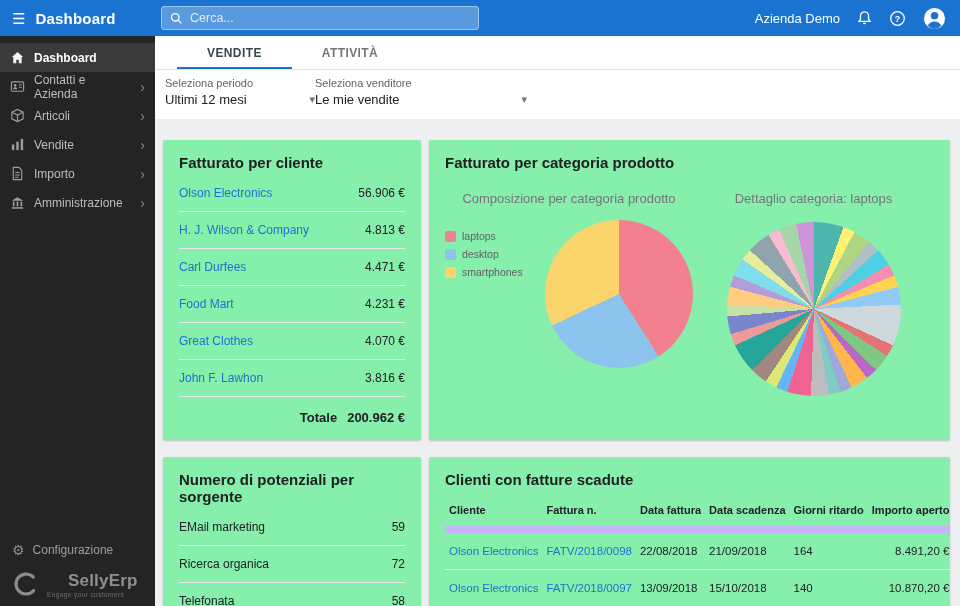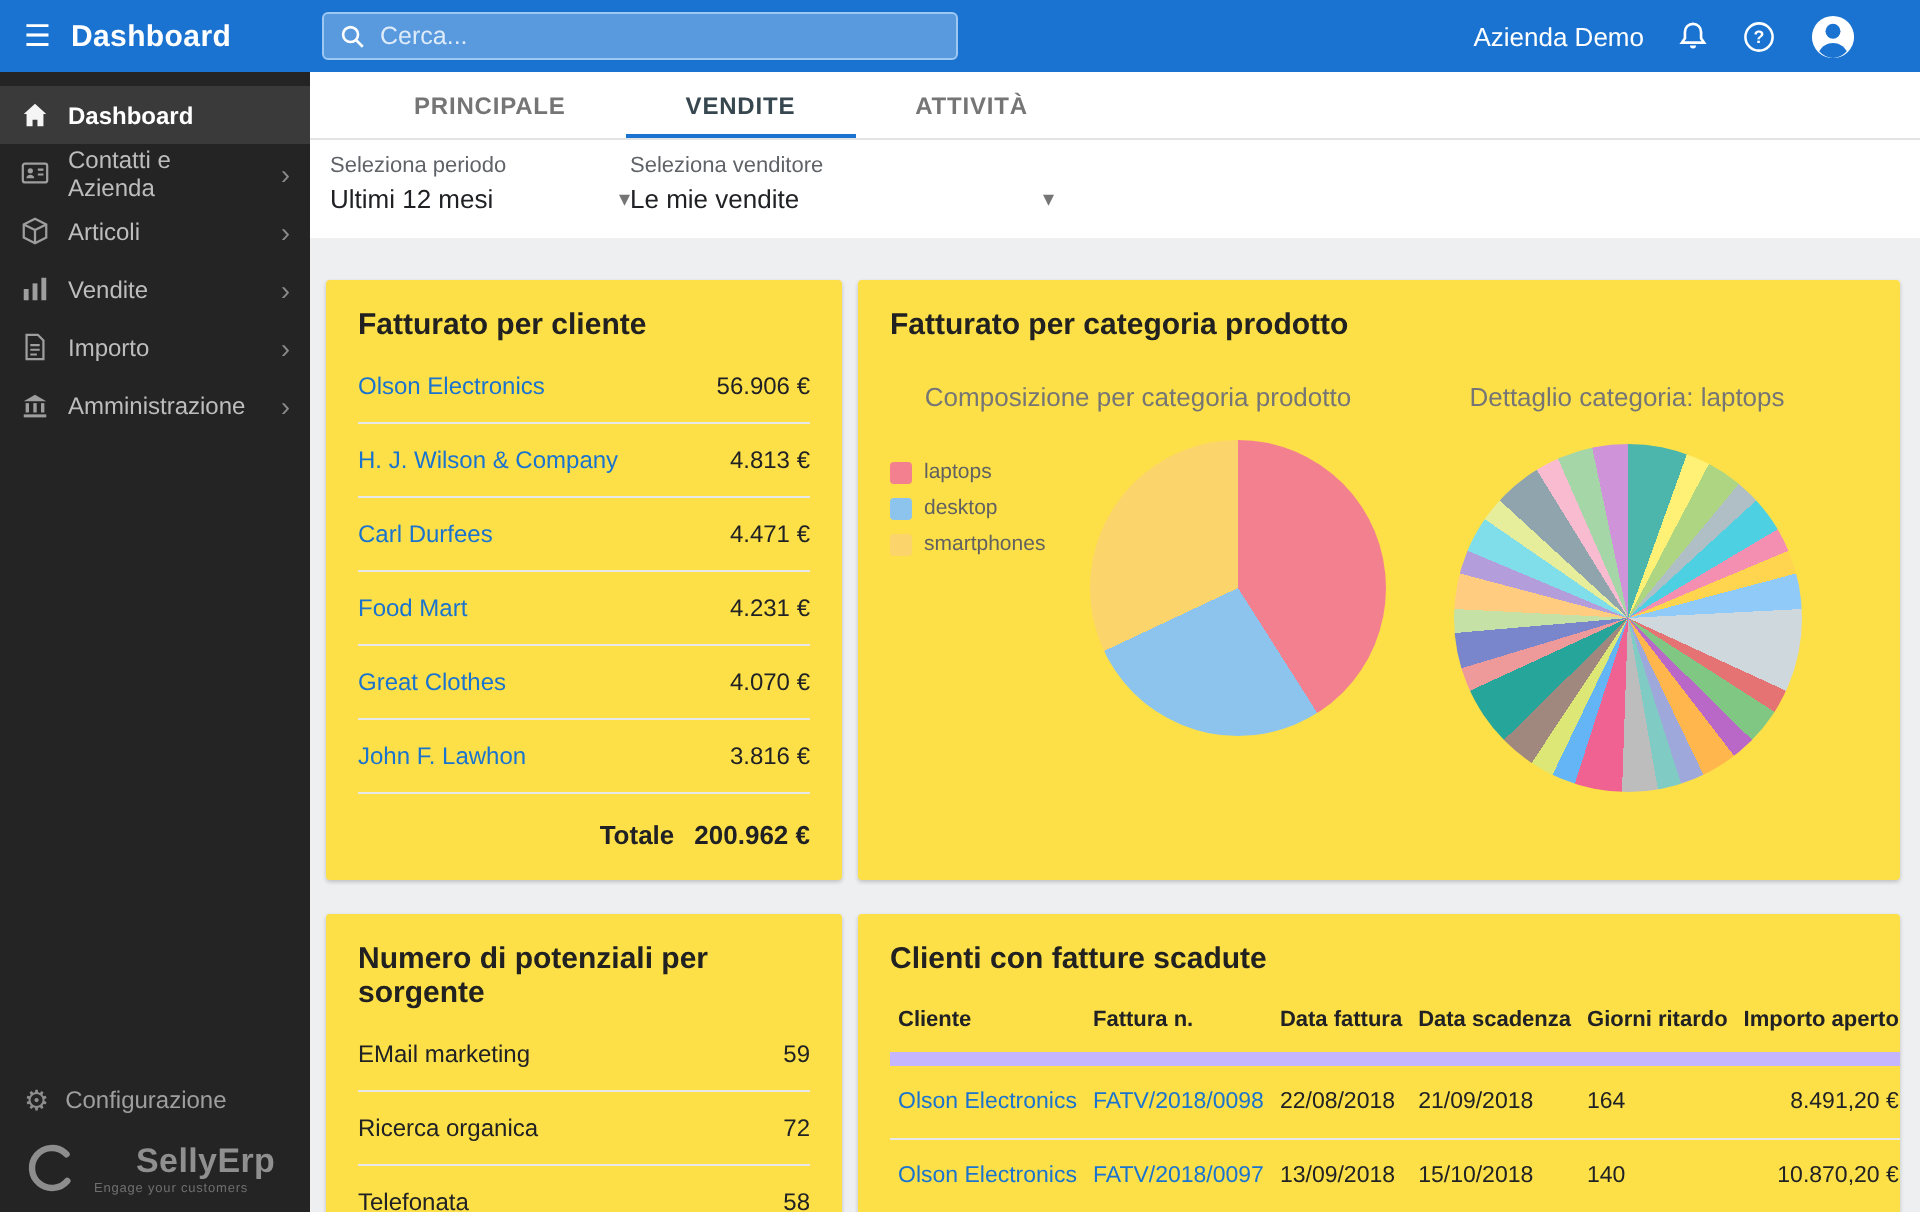--- a/index.html
+++ b/index.html
@@ -11,21 +11,21 @@
   .appbar { position:absolute; top:0; left:0; right:0; height:36px; background:#1a73d1;
             display:flex; align-items:center; color:#fff; z-index:20; }
   .appbar-left { flex:0 0 155px; display:flex; align-items:center; gap:10px; padding-left:12px; }
   .hamburger { font-size:15px; line-height:1; cursor:pointer; }
   .app-title { font-size:15px; font-weight:700; letter-spacing:.2px; }
   .searchbox { display:flex; align-items:center; gap:7px; width:318px; height:24px; margin-left:6px;
                background:rgba(255,255,255,.28); border:1px solid #9cc8f2; border-radius:3px; padding:0 8px; }
   .searchbox input { flex:1; background:transparent; border:none; outline:none; color:#fff; font-size:12.5px;
                      font-family:"Liberation Sans",sans-serif; }
   .searchbox input::placeholder { color:rgba(255,255,255,.8); }
-  .appbar-right { margin-left:auto; display:flex; align-items:center; gap:17px; padding-right:32px; }
+  .appbar-right { margin-left:auto; display:flex; align-items:center; gap:17px; padding-right:14px; }
   .company { font-size:13px; }
   .appbar-icon { display:flex; align-items:center; cursor:pointer; }
 
   
   .sidebar { position:absolute; top:36px; left:0; bottom:0; width:155px; background:#242424; z-index:10; }
   .nav { padding-top:7px; }
   .nav-item { height:29px; display:flex; align-items:center; gap:9px; padding:0 10px;
               font-size:12px; color:#bdbdbd; cursor:pointer; }
   .nav-item.active { background:#3a3a3a; color:#fff; font-weight:700; }
   .nav-icon { display:flex; align-items:center; color:#9e9e9e; }
@@ -51,21 +51,21 @@
   .filter-label { font-size:11px; color:#5f6368; margin-bottom:3px; }
   .filter-select { display:flex; align-items:center; justify-content:space-between; font-size:13px;
                    color:#202124; cursor:pointer; }
   .filter-period .filter-select { width:150px; }
   .filter-seller { width:212px; }
   .caret { color:#757575; font-size:11px; }
 
   .row { display:flex; gap:8px; padding:0 10px 0 8px; }
   .row1 { margin-top:21px; }
   .row2 { margin-top:17px; }
-  .card { background:#fde047; border-radius:2px; box-shadow:0 1px 2px rgba(0,0,0,.2); padding:14px 16px; overflow:hidden; }
+  .card { background:#86efac; border-radius:2px; box-shadow:0 1px 2px rgba(0,0,0,.2); padding:14px 16px; overflow:hidden; }
   .card-left { flex:0 0 258px; }
   .card-right { flex:1; }
   .row1 .card { height:300px; }
   .row2 .card { height:230px; }
   .card-title { font-size:15px; font-weight:700; color:#212121; }
 
   
   .data-rows { margin-top:4px; }
   .data-row { display:flex; justify-content:space-between; align-items:center; height:37px;
               border-bottom:1px solid #e8e8e8; font-size:12px; color:#202124; }
@@ -218,21 +218,20 @@
           <span class="brand">SellyErp</span>
           <span class="tagline">Engage your customers</span>
         </div>
       </div>
     </div>
   </aside>
 
   <div class="main">
 
     <div class="tabbar">
-      <div class="tab">PRINCIPALE</div>
       <div class="tab active">VENDITE</div>
       <div class="tab">ATTIVITÀ</div>
     </div>
 
     <div class="filterbar">
       <div class="filter filter-period">
         <div class="filter-label">Seleziona periodo</div>
         <div class="filter-select">
           <span>Ultimi 12 mesi</span>
           <span class="caret">▾</span>

